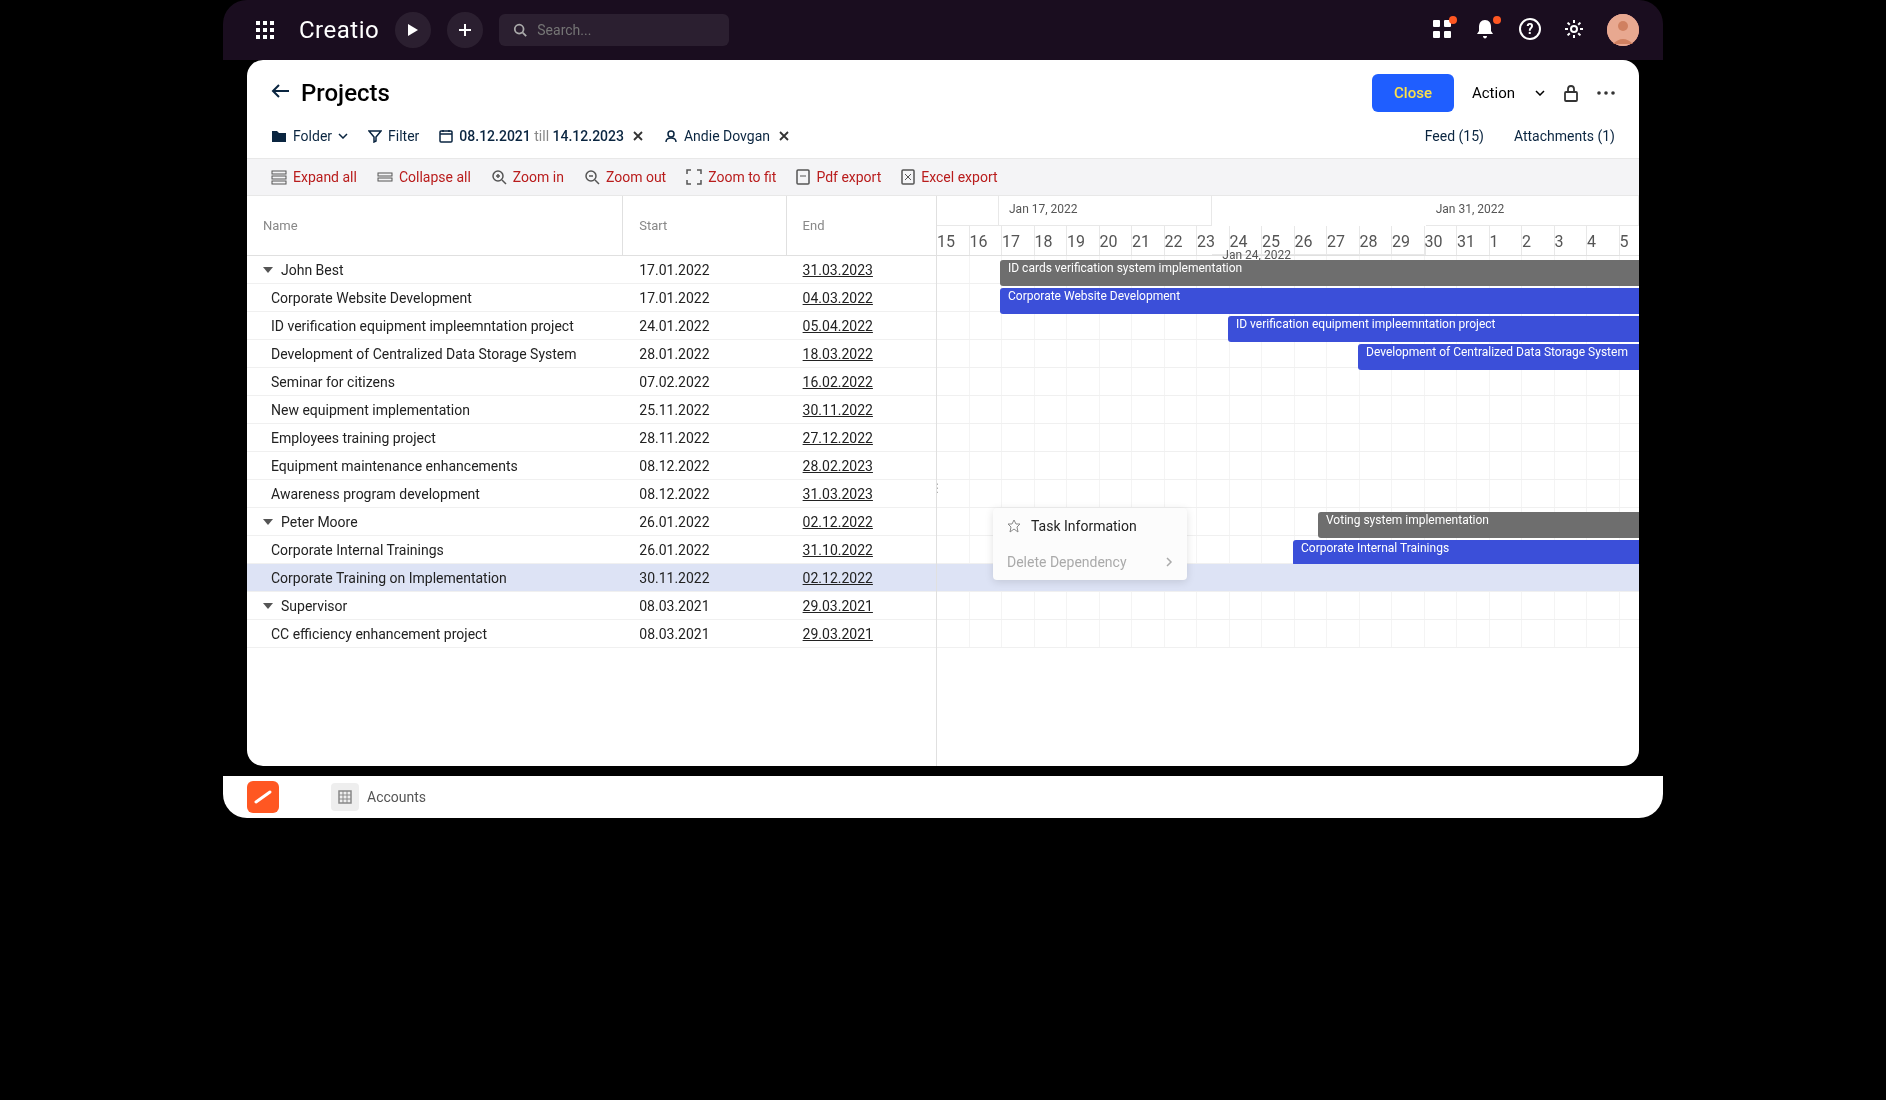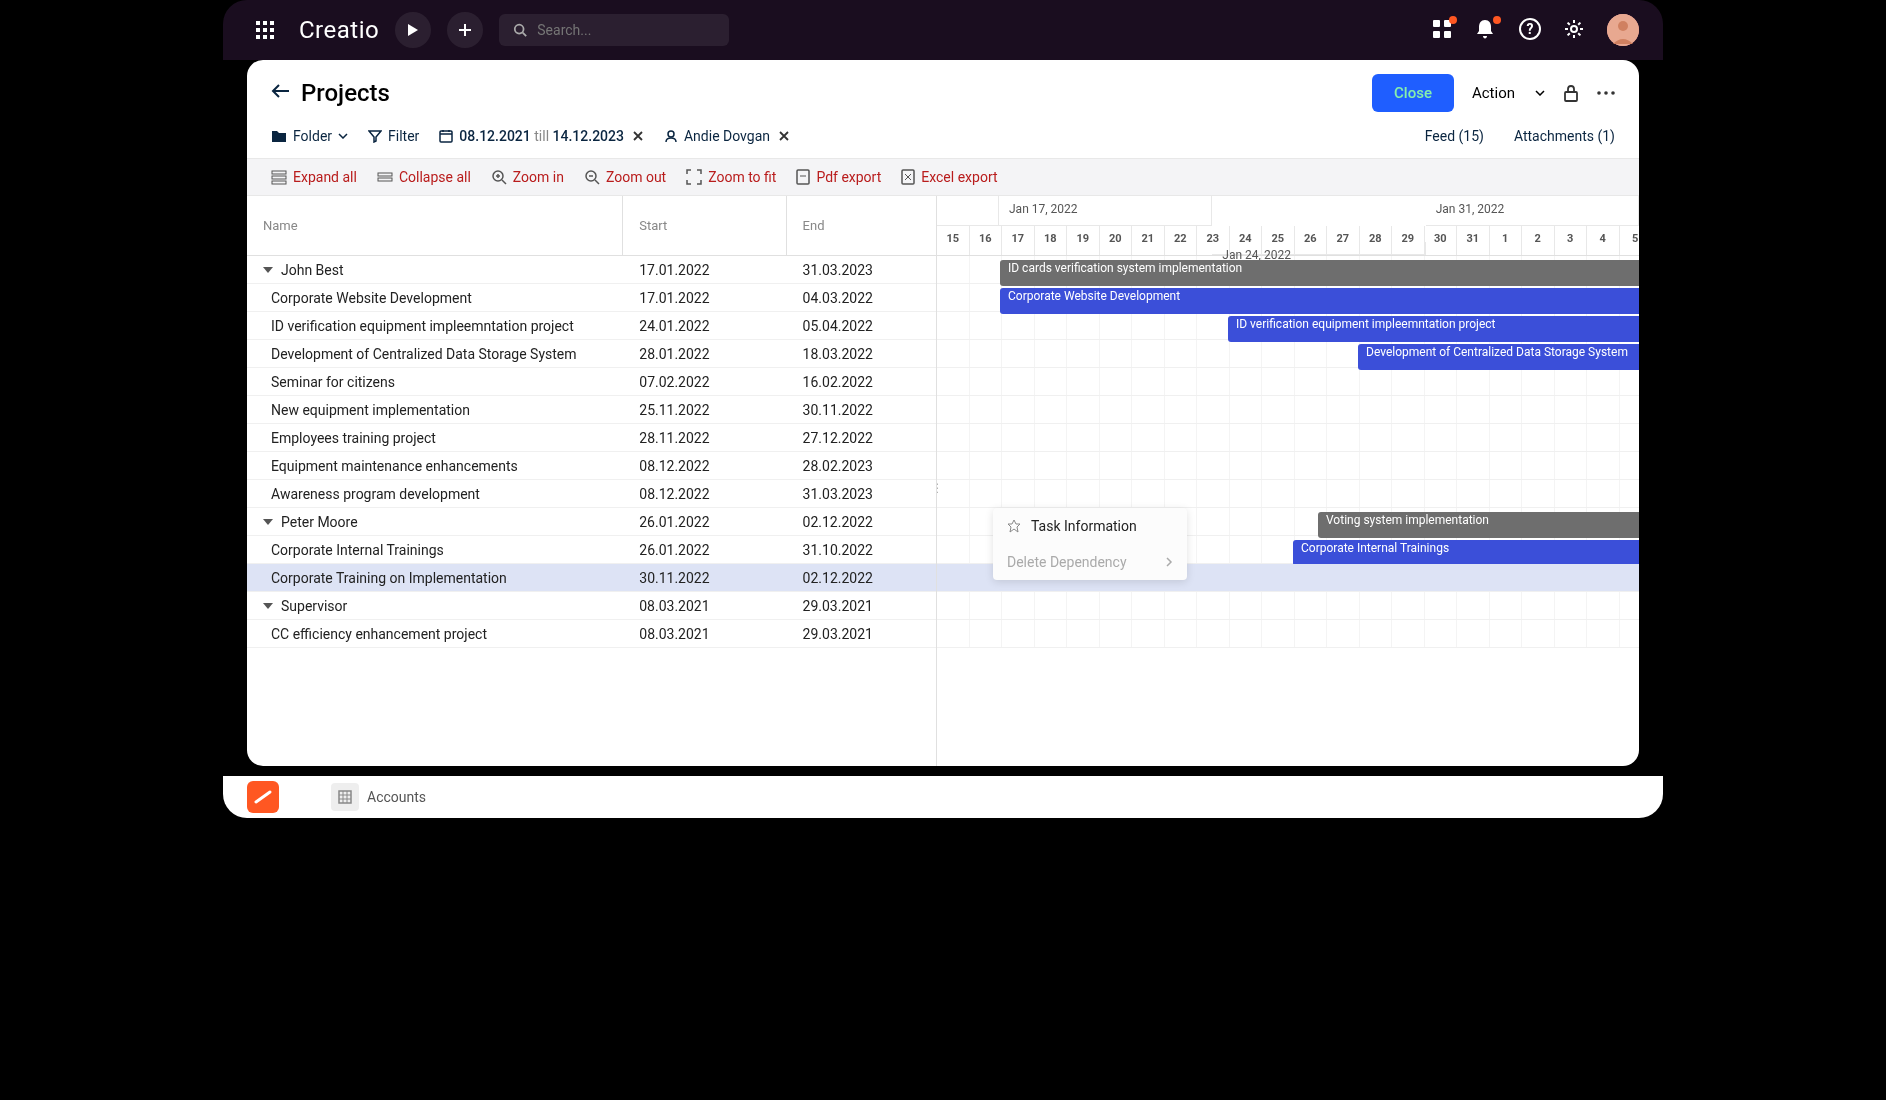--- a/index.html
+++ b/index.html
@@ -18,21 +18,21 @@
 .icon-btn { width: 24px; height: 24px; color: #fff; cursor: pointer; position: relative; }
 .badge-dot { position: absolute; top: -2px; right: -2px; width: 8px; height: 8px; background: #ff5722; border-radius: 50%; }
 .avatar { width: 32px; height: 32px; border-radius: 50%; background: linear-gradient(135deg, #f0a0a0, #e08080); display: flex; align-items: center; justify-content: center; font-size: 14px; color: #fff; }
 
 
 .main-panel { background: #fff; border-radius: 16px; margin: 0 24px 10px 24px; overflow: hidden; }
 .page-header { padding: 14px 24px 10px 24px; display: flex; align-items: center; }
 .back-arrow { width: 20px; height: 20px; cursor: pointer; color: #003; margin-right: 10px; }
 .page-title { font-size: 24px; font-weight: 500; color: #000; }
 .header-actions { margin-left: auto; display: flex; align-items: center; gap: 18px; }
-.btn-primary { background: #1f5eff; color: #86efac; border: none; border-radius: 6px; padding: 10px 22px; font-size: 15px; cursor: pointer; font-weight: 500; }
+.btn-primary { background: #1f5eff; color: #fde047; border: none; border-radius: 6px; padding: 10px 22px; font-size: 15px; cursor: pointer; font-weight: 500; }
 .btn-text { color: #000; font-size: 15px; cursor: pointer; display: flex; align-items: center; gap: 20px; }
 .icon-plain { color: #333; cursor: pointer; }
 
 .filters-row { padding: 6px 24px 14px 24px; display: flex; align-items: center; gap: 20px; font-size: 14px; color: #0a2540; }
 .filter-item { display: flex; align-items: center; gap: 6px; cursor: pointer; }
 .filter-chip-x { color: #333; cursor: pointer; margin-left: 2px; }
 .filters-right { margin-left: auto; display: flex; gap: 30px; }
 .link-text { color: #0a2540; cursor: pointer; font-size: 14px; }
 
 
@@ -48,30 +48,30 @@
 .col-name { width: 378px; padding: 22px 16px; font-size: 13px; color: #888; border-right: 1px solid #e0e0e0; }
 .col-start { width: 164px; padding: 22px 16px; font-size: 13px; color: #888; border-right: 1px solid #e0e0e0; }
 .col-end { width: 150px; padding: 22px 16px; font-size: 13px; color: #888; }
 
 .data-rows { flex: 1; }
 .data-row { display: flex; height: 28px; align-items: center; border-bottom: 1px solid #f0f0f0; font-size: 14px; color: #222; }
 .data-row.group { font-weight: 400; }
 .data-row.selected { background: #dde3f5; }
 .cell-name { width: 378px; padding: 0 8px 0 16px; display: flex; align-items: center; gap: 4px; }
 .cell-start { width: 164px; padding: 0 16px; }
-.cell-end { width: 150px; padding: 0 16px; }
+.cell-end { width: 150px; padding: 0 16px; text-decoration: underline; }
 .group-toggle { width: 0; height: 0; border-left: 5px solid transparent; border-right: 5px solid transparent; border-top: 6px solid #555; cursor: pointer; margin-right: 4px; }
 .indent { padding-left: 24px; }
 
 
 .timeline-header { height: 60px; border-bottom: 1px solid #e0e0e0; display: flex; flex-direction: column; }
 .week-row { display: flex; height: 30px; }
 .week-cell { border-right: 1px solid #e8e8e8; border-bottom: 1px solid #e8e8e8; font-size: 12px; color: #555; padding: 6px 10px; }
 .day-row { display: flex; height: 30px; }
-.day-cell { width: 32.5px; text-align: center; font-size: 11px; color: #555; border-right: 1px solid #e8e8e8; padding-top: 6px; flex-shrink: 0; font-weight: bold; }
+.day-cell { width: 32.5px; text-align: left; font-size: 16px; color: #555; border-right: 1px solid #e8e8e8; padding-top: 6px; flex-shrink: 0; }
 
 .timeline-rows { position: relative; }
 .tl-row { height: 28px; border-bottom: 1px solid #f0f0f0; position: relative; }
 .tl-row.selected { background: #dde3f5; }
 .bar { position: absolute; height: 26px; top: 4px; border-radius: 3px; font-size: 12px; color: #fff; padding: 1px 8px; white-space: nowrap; overflow: visible; cursor: pointer; }
 .bar.gray { background: #6e6e6e; }
 .bar.blue { background: #3b4fd9; }
 
 .grid-lines { position: absolute; top: 0; bottom: 0; left: 0; right: 0; pointer-events: none; display: flex; }
 .g-line { width: 32.5px; border-right: 1px solid #f4f4f4; flex-shrink: 0; }

